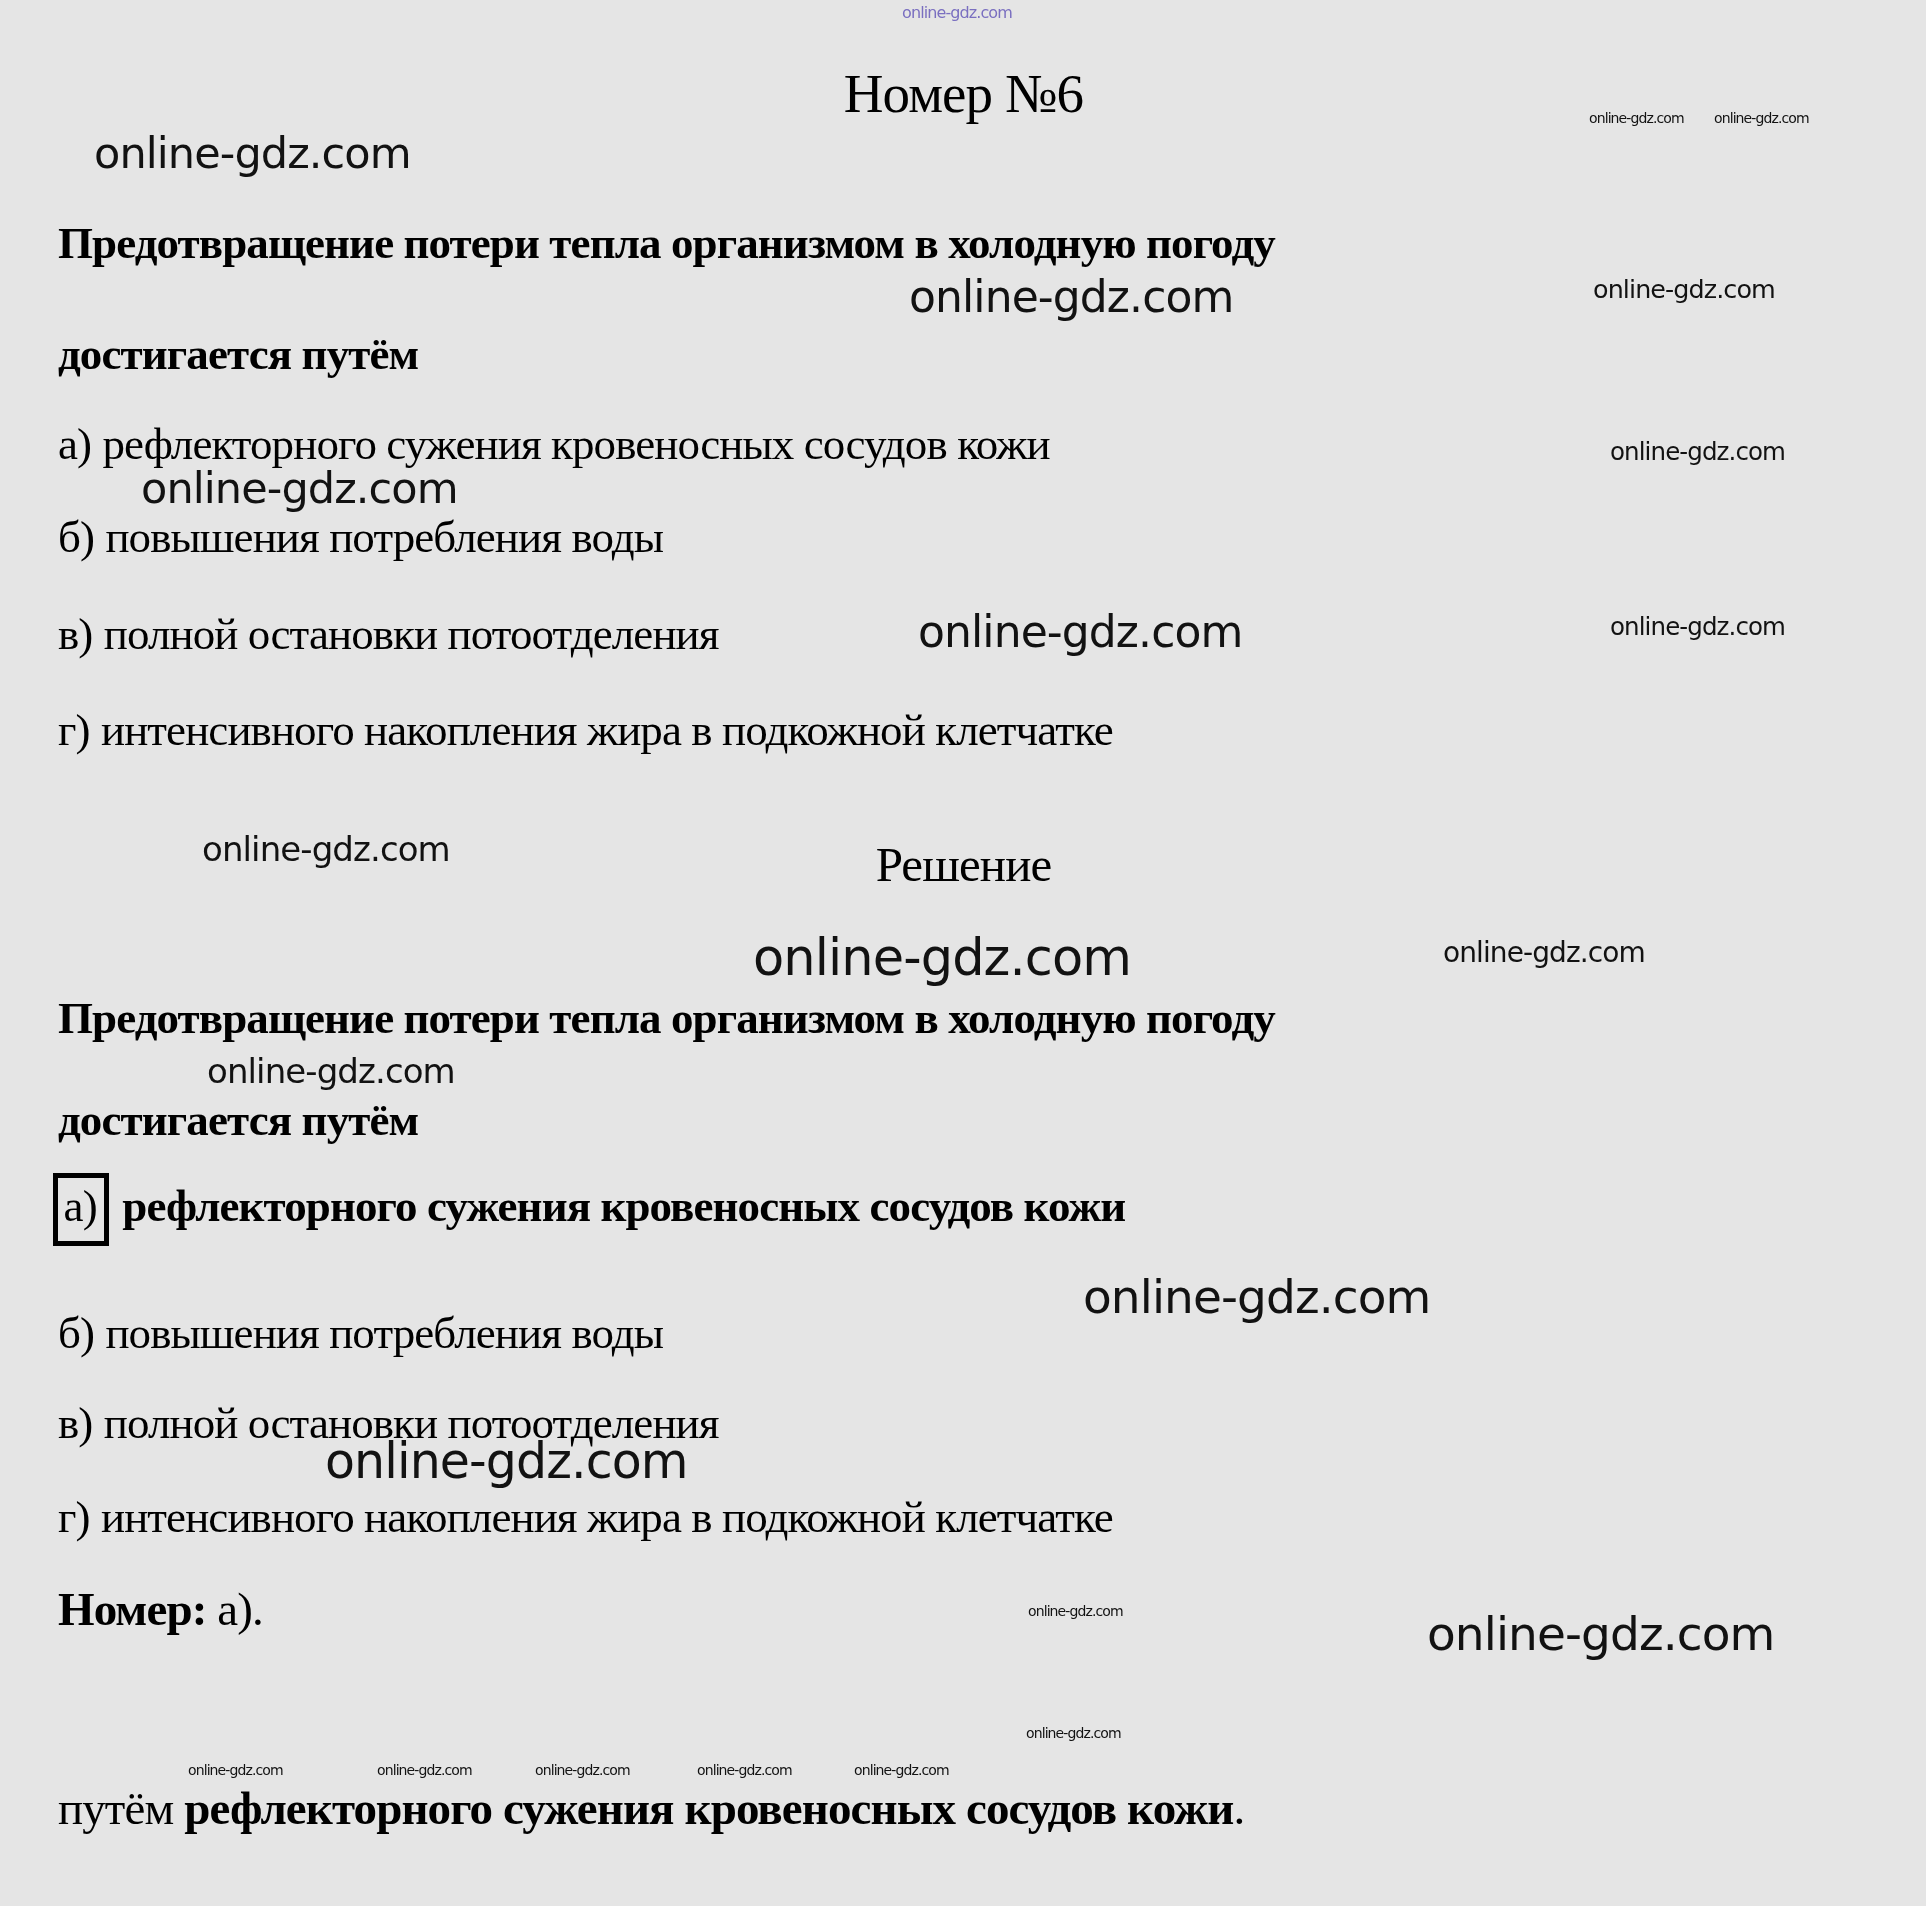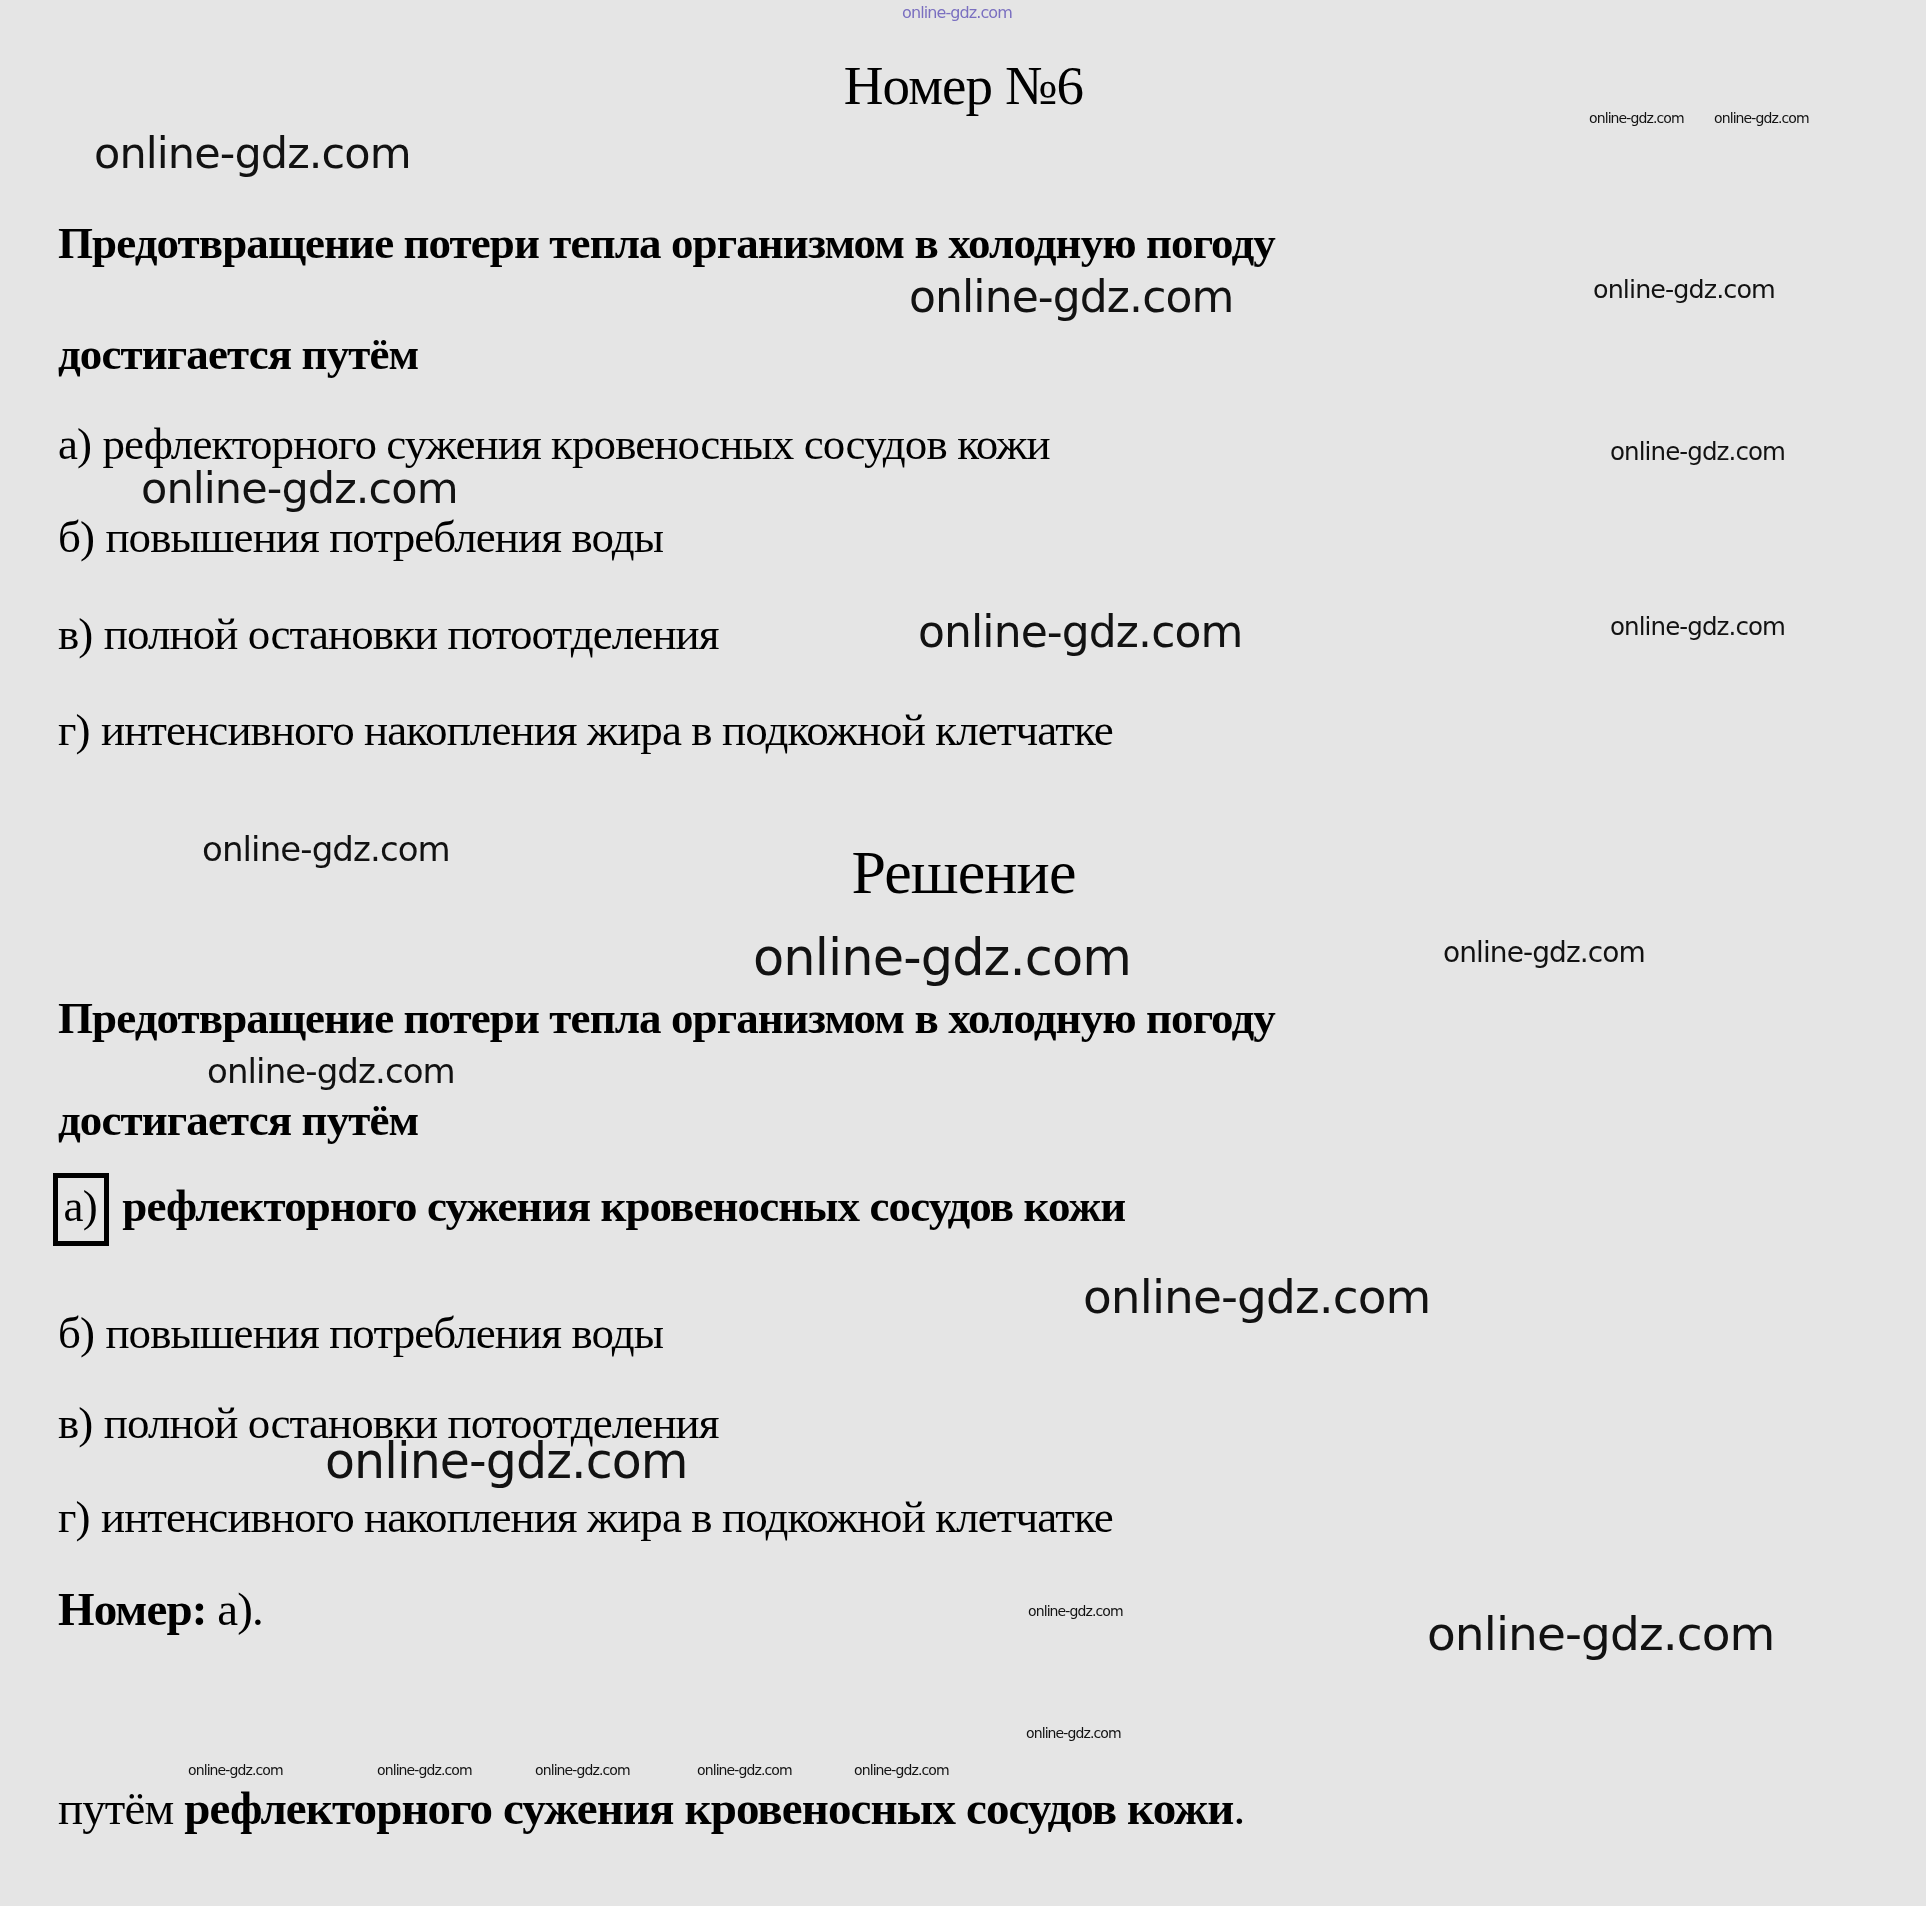--- a/index.html
+++ b/index.html
@@ -27,21 +27,21 @@
   }
   .opt-label{margin-right:11.3px;}
 </style>
 </head>
 <body>
 
 <div class="page">
 
   <div class="el wm wm-purple" style="left:902px;top:3.8px;font-size:16px;">online-gdz.com</div>
 
-  <div class="el serif center" style="top:56px;font-size:55px;">Номер №6</div>
+  <div class="el serif center" style="top:64px;font-size:55px;">Номер №6</div>
 
   <div class="el wm" style="left:94px;top:130px;font-size:43px;">online-gdz.com</div>
 
   <div class="el wm" style="left:1589px;top:111px;font-size:14px;">online-gdz.com</div>
   <div class="el wm" style="left:1714px;top:111px;font-size:14px;">online-gdz.com</div>
 
   <div class="el serif bold" style="left:58px;top:219px;font-size:45px;">Предотвращение потери тепла организмом в холодную погоду</div>
 
   <div class="el wm" style="left:909px;top:273px;font-size:44px;">online-gdz.com</div>
   <div class="el wm" style="left:1593px;top:276px;font-size:25.4px;">online-gdz.com</div>
@@ -64,21 +64,21 @@
   </div>
   <div class="el wm" style="left:918px;top:608px;font-size:44px;">online-gdz.com</div>
   <div class="el wm" style="left:1610px;top:614px;font-size:24.5px;">online-gdz.com</div>
 
   <div class="el serif" style="left:58px;top:706px;font-size:45px;">
     <span class="opt-label">г)</span><span>интенсивного накопления жира в подкожной клетчатке</span>
   </div>
 
   <div class="el wm" style="left:202px;top:831px;font-size:34px;">online-gdz.com</div>
 
-  <div class="el serif center" style="top:838px;font-size:62px;">Решение</div>
+  <div class="el serif center" style="top:838px;font-size:49px;">Решение</div>
 
   <div class="el wm" style="left:753px;top:930px;font-size:51px;">online-gdz.com</div>
   <div class="el wm" style="left:1443px;top:938px;font-size:28px;">online-gdz.com</div>
 
   <div class="el serif bold" style="left:58px;top:994px;font-size:45px;">Предотвращение потери тепла организмом в холодную погоду</div>
 
   <div class="el wm" style="left:207px;top:1053px;font-size:34px;">online-gdz.com</div>
 
   <div class="el serif bold" style="left:58px;top:1096px;font-size:45px;">достигается путём</div>
 

